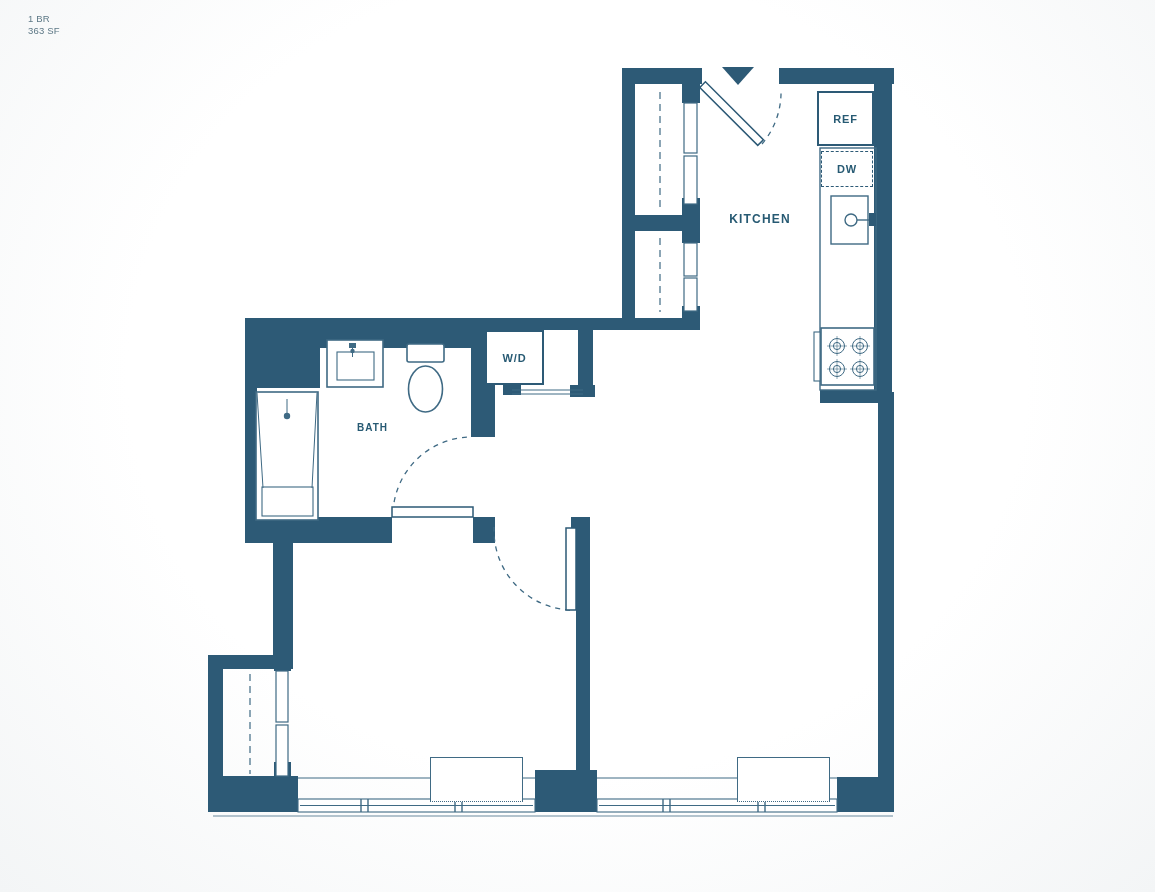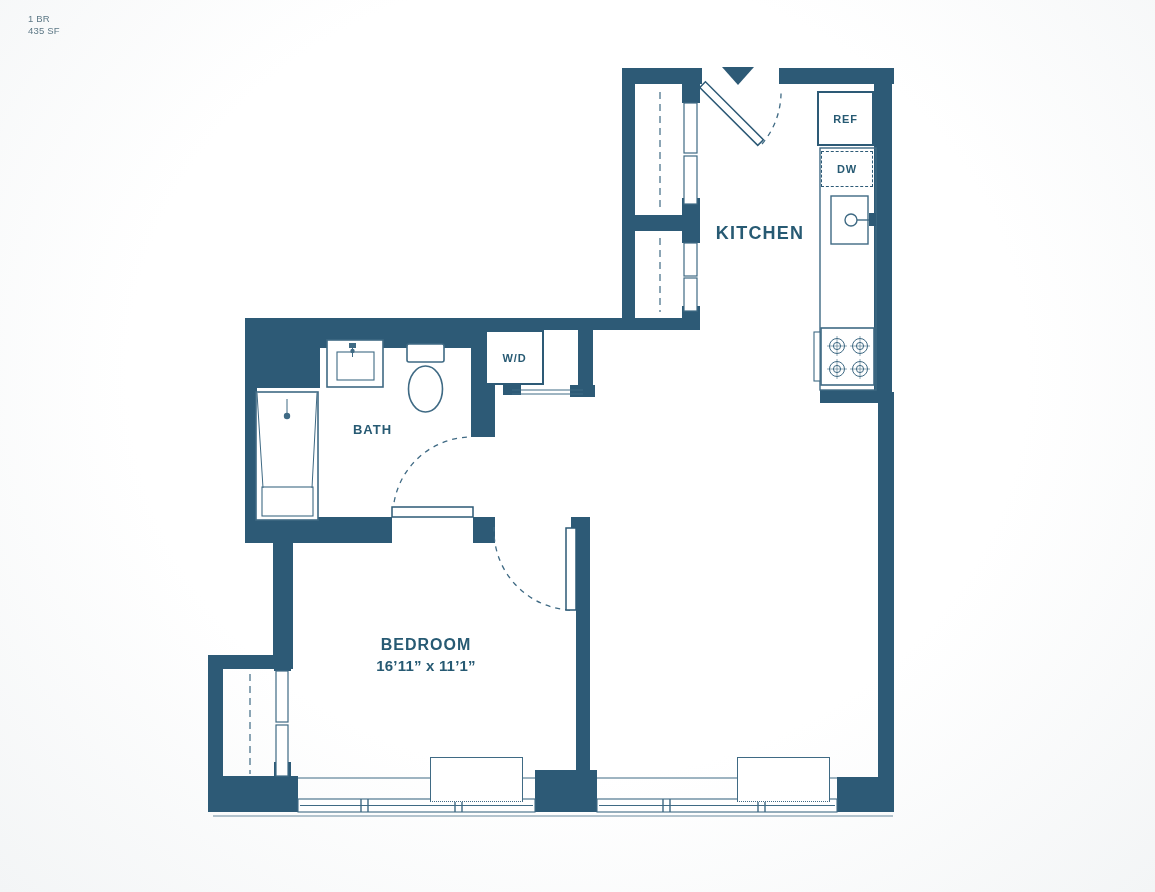--- a/index.html
+++ b/index.html
@@ -40,21 +40,21 @@
   .fill-ln{fill:var(--line);stroke:none;}
   .sill{stroke:var(--sill);fill:none;stroke-width:1.2px;}
 </style>
 </head>
 <body>
 
 <div class="stage">
 
   <div class="unit-info">
     <div>1 BR</div>
-    <div>435 SF</div>
+    <div>363 SF</div>
   </div>
 
   <div class="wall" style="left:622px;top:68px;width:80px;height:16px"></div>
   <div class="wall" style="left:779px;top:68px;width:115px;height:16px"></div>
   <div class="wall" style="left:874px;top:68px;width:18px;height:324px"></div>
   <div class="wall" style="left:820px;top:390px;width:72px;height:13px"></div>
   <div class="wall" style="left:878px;top:392px;width:16px;height:420px"></div>
   <div class="wall" style="left:622px;top:84px;width:13px;height:246px"></div>
   <div class="wall" style="left:635px;top:215px;width:65px;height:16px"></div>
   <div class="wall" style="left:495px;top:318px;width:205px;height:12px"></div>
@@ -190,23 +190,19 @@
   <div class="box dashed" style="left:821px;top:151px;width:52px;height:36px">
     <span class="applbl">DW</span>
   </div>
   <div class="box" style="left:485px;top:330px;width:59px;height:55px">
     <span class="applbl">W/D</span>
   </div>
 
   <div class="ptac" style="left:430px;top:757px;width:93px;height:45px"></div>
   <div class="ptac" style="left:737px;top:757px;width:93px;height:45px"></div>
 
-  <div class="lbl" style="left:690px;top:223px;width:140px;font-size:18px;letter-spacing:1.2px">KITCHEN</div>
-
-  <div class="lbl" style="left:320px;top:422px;width:105px;font-size:13px">BATH</div>
-
-  <div class="lbl" style="left:336px;top:634px;width:180px;font-size:16px;line-height:21px">
-    <div>BEDROOM</div>
-    <div class="dim" style="font-size:15px">16’11” x 11’1”</div>
-  </div>
+  <div class="lbl" style="left:690px;top:212px;width:140px;font-size:12px;letter-spacing:1.2px">KITCHEN</div>
+
+  <div class="lbl" style="left:320px;top:422px;width:105px;font-size:10px">BATH</div>
+
 
 
 </div>
 
 </body></html>

